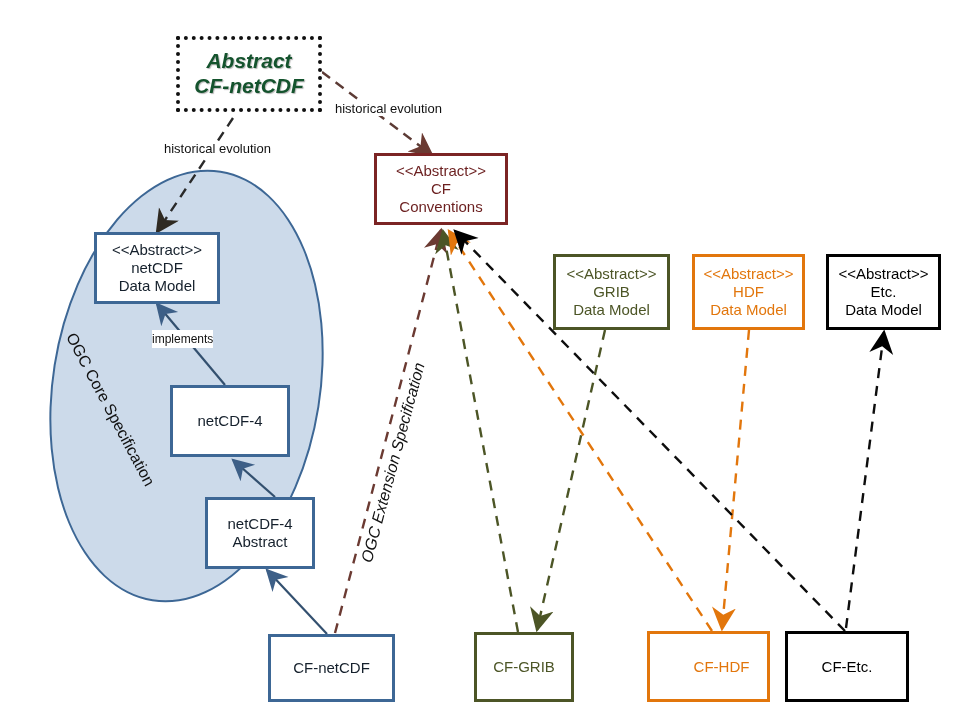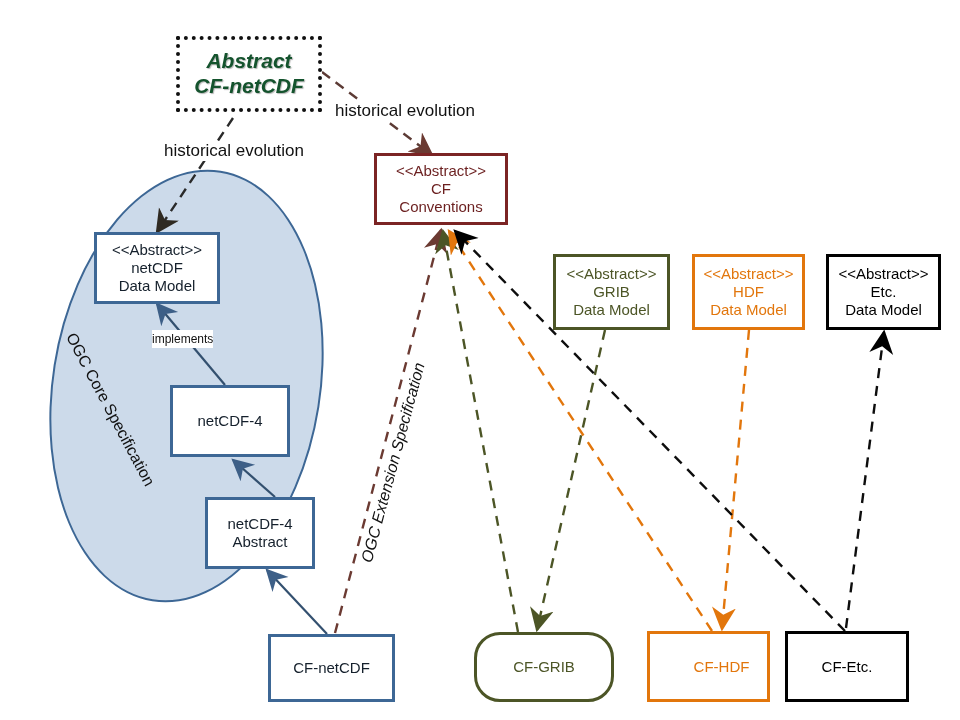--- a/index.html
+++ b/index.html
@@ -86,21 +86,21 @@
     width: 265px;
     height: 432px;
     border: 2px solid #3d6795;
     border-radius: 50%;
     background: #ccdaea;
     transform: rotate(9deg);
   }
 
   .edge-label {
     position: absolute;
-    font-size: 17px;
+    font-size: 13px;
     color: #111111;
     background: #ffffff;
     white-space: nowrap;
     padding: 0 1px;
   }
   .edge-label-implements {
     font-size: 12px;
     padding: 2px 0;
   }
   .rot-label {
@@ -213,21 +213,21 @@
   <div class="node node-black" style="left:826px; top:254px; width:115px; height:76px;">
     <span class="ln">&lt;&lt;Abstract&gt;&gt;</span>
     <span class="ln">Etc.</span>
     <span class="ln">Data Model</span>
   </div>
 
   <div class="node node-blue" style="left:268px; top:634px; width:127px; height:68px;">
     <span class="ln">CF-netCDF</span>
   </div>
 
-  <div class="node node-olive" style="left:474px; top:632px; width:140px; height:70px;border-radius:26px;">
+  <div class="node node-olive" style="left:474px; top:632px; width:100px; height:70px;">
     <span class="ln">CF-GRIB</span>
   </div>
 
   <div class="node node-orange" style="left:647px; top:631px; width:123px; height:71px;padding-left:26px;">
     <span class="ln">CF-HDF</span>
   </div>
 
   <div class="node node-black" style="left:785px; top:631px; width:124px; height:71px;">
     <span class="ln">CF-Etc.</span>
   </div>

